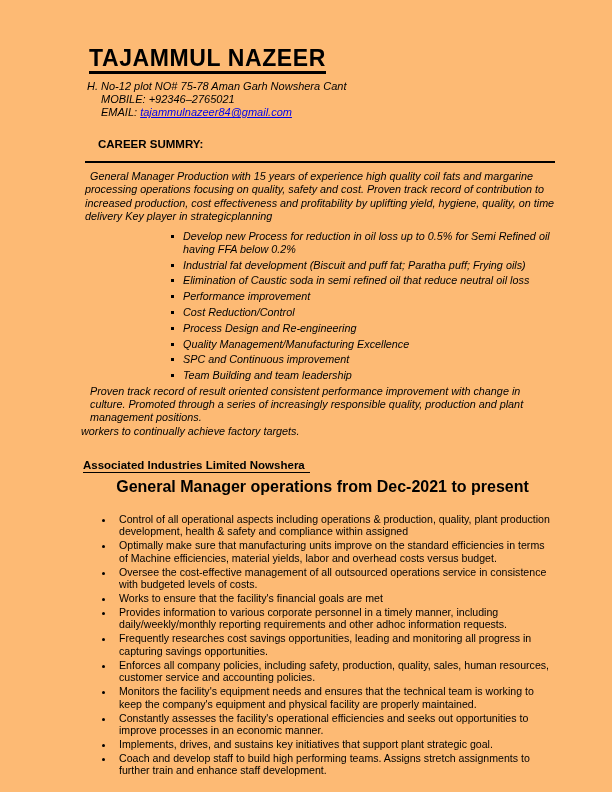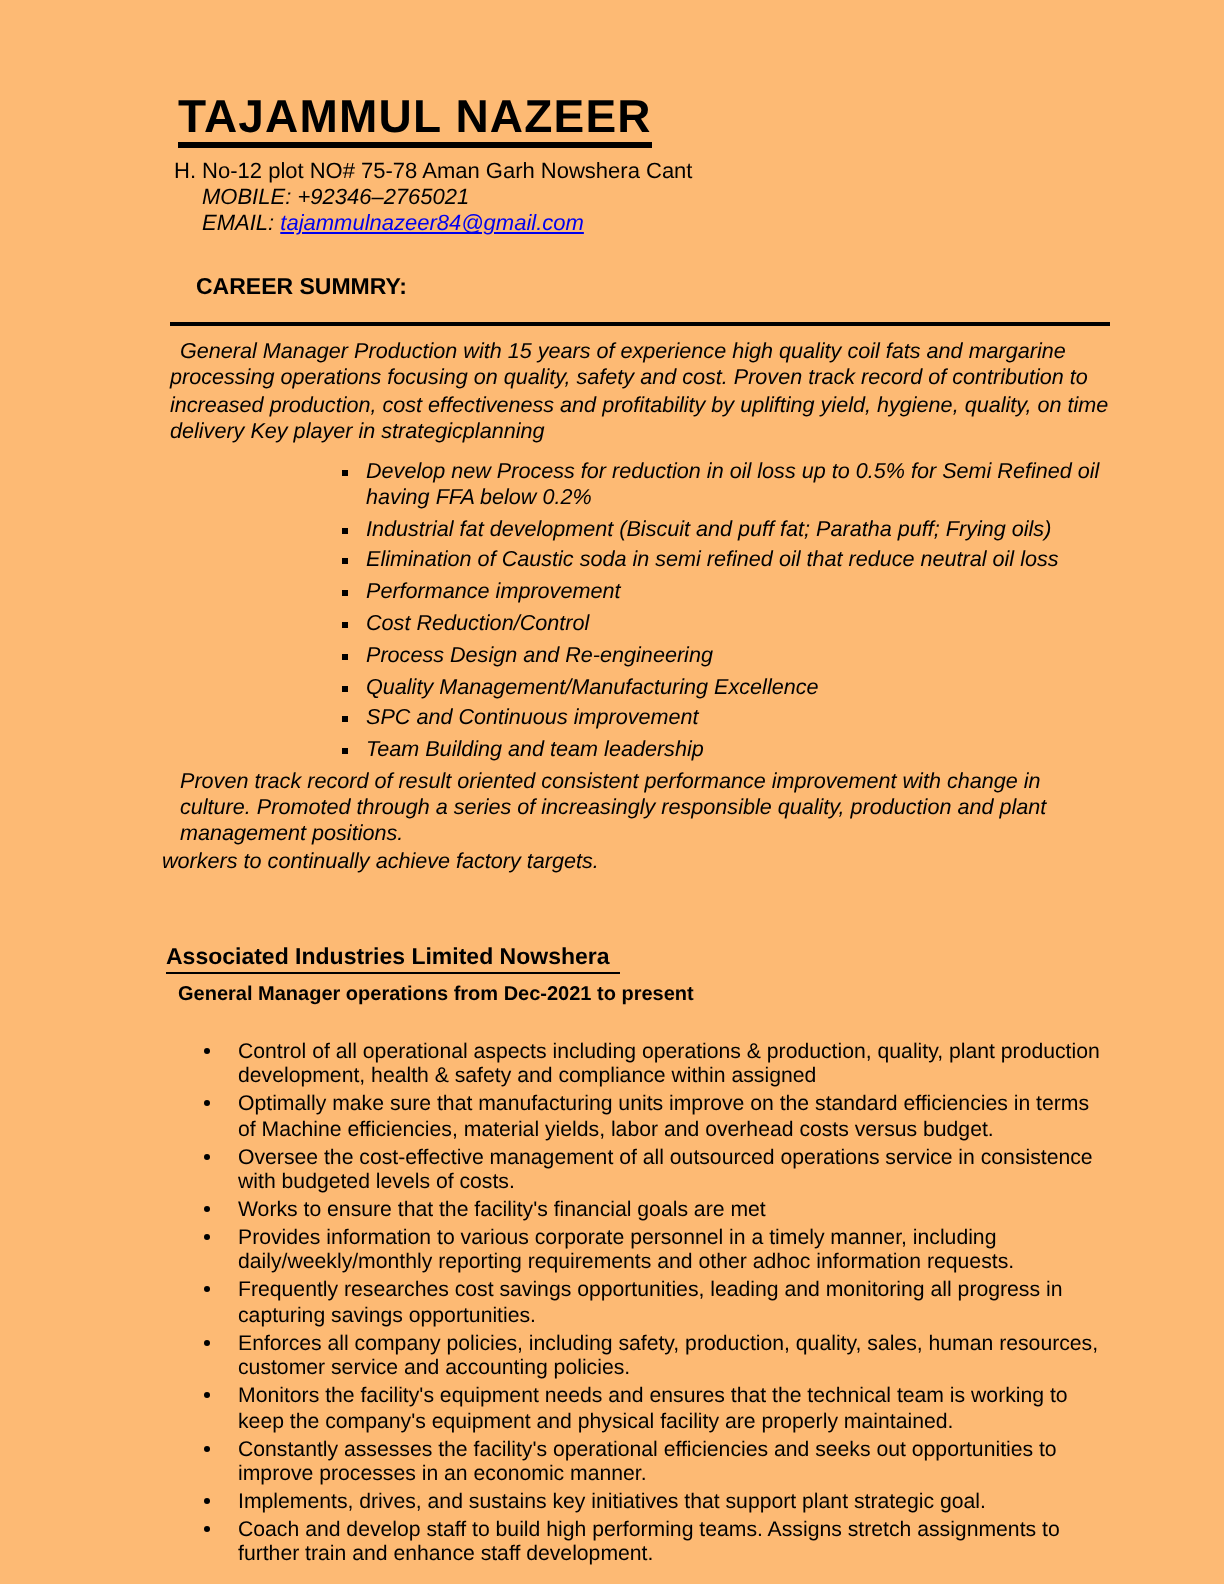--- a/index.html
+++ b/index.html
@@ -18,21 +18,21 @@
   .name {
     display: inline-block;
     font-size: 23px;
     font-weight: bold;
     letter-spacing: 0.6px;
     border-bottom: 3px solid #000;
     padding-bottom: 1px;
     margin: 0 0 6px 4px;
     line-height: 1.05;
   }
-  .addr-line { font-size: 11px; line-height: 13px; margin-left: 2px; }
+  .addr-line { font-size: 11px; line-height: 13px; margin-left: 2px; font-style: italic; }
   .contact-line { font-size: 11px; line-height: 13px; font-style: italic; margin-left: 16px; }
   .email-link { text-decoration: underline; cursor: pointer; }
 
   
   .career-heading {
     font-size: 11.5px;
     font-weight: bold;
     margin: 19px 0 0 13px;
   }
   .rule {
@@ -75,44 +75,45 @@
   .summary-closing {
     font-size: 10.8px;
     font-style: italic;
     line-height: 13.2px;
     margin: 2px 0 0 5px;
   }
   .summary-closing2 {
     font-size: 10.8px;
     font-style: italic;
     line-height: 13.2px;
-    margin: 0 0 18px -4px;
+    margin: 0 0 4px -4px;
   }
 
   
   .exp-heading {
     display: inline-block;
     font-size: 12px;
     font-weight: bold;
     border-bottom: 2px solid #000;
     padding: 0 7px 1px 0;
     margin: 19px 0 0 3px;
   }
   .company {
     display: inline-block;
     font-size: 11.5px;
     font-weight: bold;
     border-bottom: 1.5px solid #000;
     padding: 0 5px 1px 0;
     margin: 17px 0 0 -2px;
   }
   .role {
-    font-size: 10px;
+    font-size: 16px;
     font-weight: bold;
     margin: 5px 0 0 4px;
+    text-align: center;
   }
   ul.duties {
     list-style: disc;
     margin: 17px 0 0 0;
     padding-left: 30px;
     font-size: 10.6px;
   }
   ul.duties li {
     line-height: 12.4px;
     margin-bottom: 1.6px;

